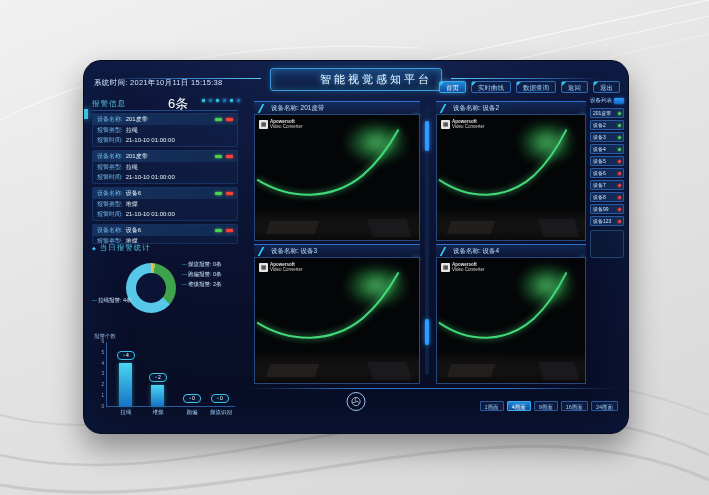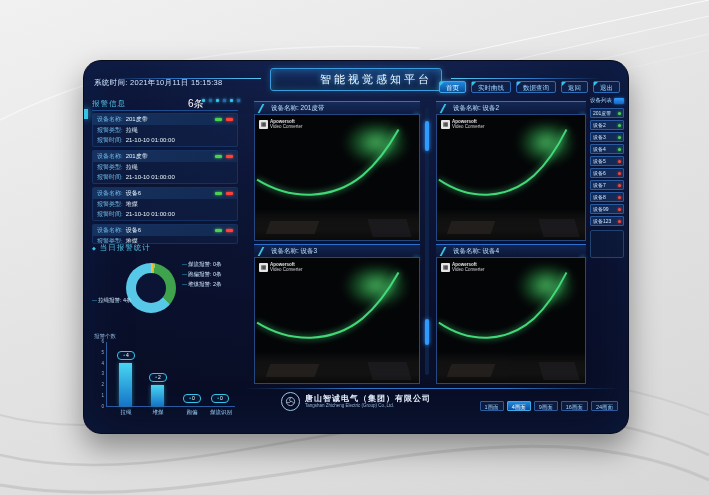--- a/index.html
+++ b/index.html
@@ -27,21 +27,21 @@
   .nav{position:absolute;right:8px;top:20px;display:flex;gap:5px;}
   .nav-btn{position:relative;height:12px;line-height:12px;padding:0 6px;font-size:6.5px;color:#9fd4ff;
     border:1px solid #2b6db8;background:rgba(16,40,84,.45);border-radius:2px;cursor:pointer;white-space:nowrap;}
   .nav-btn:before{content:"";position:absolute;left:0;top:0;border-top:4px solid #35c3e8;border-right:4px solid transparent;}
   .nav-btn.active{background:linear-gradient(180deg,#1f8ade,#0d4e9c);color:#fff;border-color:#3fa9e8;box-shadow:0 0 5px rgba(63,169,232,.6);}
 
   
   .left{position:absolute;left:8px;top:36px;width:146px;bottom:6px;}
   .lp-head{position:relative;height:13px;border-bottom:1px solid #1d4e8f;display:flex;align-items:center;gap:42px;}
   .lp-title{font-size:7.5px;color:#53c6e8;letter-spacing:1px;}
-  .lp-count{font-size:10px;color:#ffffff;margin-left:20px;}
+  .lp-count{font-size:13px;color:#ffffff;}
   .circuit{position:absolute;right:-2px;top:2px;display:flex;gap:4px;align-items:center;}
   .circuit i{width:3px;height:3px;background:#35c3e8;border-radius:1px;box-shadow:0 0 3px #35c3e8;display:inline-block;}
   .circuit i:nth-child(2n){background:#1d6db8;}
   .alarm-list{position:absolute;top:16px;left:0;width:146px;}
   .alarm-item{position:relative;margin-bottom:3px;height:32px;background:rgba(18,40,84,.35);border:1px solid rgba(40,90,160,.35);border-radius:2px;cursor:pointer;}
   .alarm-item.clip{height:18px;overflow:hidden;}
   .ai-row{display:flex;align-items:center;height:10px;padding:0 4px;font-size:6px;}
   .ai-head{background:linear-gradient(90deg,#16325f,#122a52);height:11px;}
   .ai-label{color:#6fb9e8;margin-right:3px;white-space:nowrap;}
   .ai-val{color:#e8f5ff;white-space:nowrap;}
@@ -415,24 +415,20 @@
       <span class="logo">
         <svg viewBox="0 0 24 24">
             <g fill="none" stroke="#cfe4f6" stroke-width="1.6">
           <circle cx="12" cy="12" r="9"></circle>
           <path d="M12 12 C9 9,10 5,13 4"></path>
           <path d="M12 12 C15 11,18 13,18 16"></path>
           <path d="M12 12 C10 15,6 15,4 13"></path>
         </g>
           </svg>
       </span>
-      <span class="cname">
-        <b>唐山智诚电气（集团）有限公司</b>
-        <em>Tangshan Zhicheng Electric (Group) Co.,Ltd.</em>
-      </span>
     </div>
     <div class="views">
       <button class="view-btn">1画面</button>
       <button class="view-btn active">4画面</button>
       <button class="view-btn">9画面</button>
       <button class="view-btn">16画面</button>
       <button class="view-btn">24画面</button>
     </div>
   </div>
 </div>

